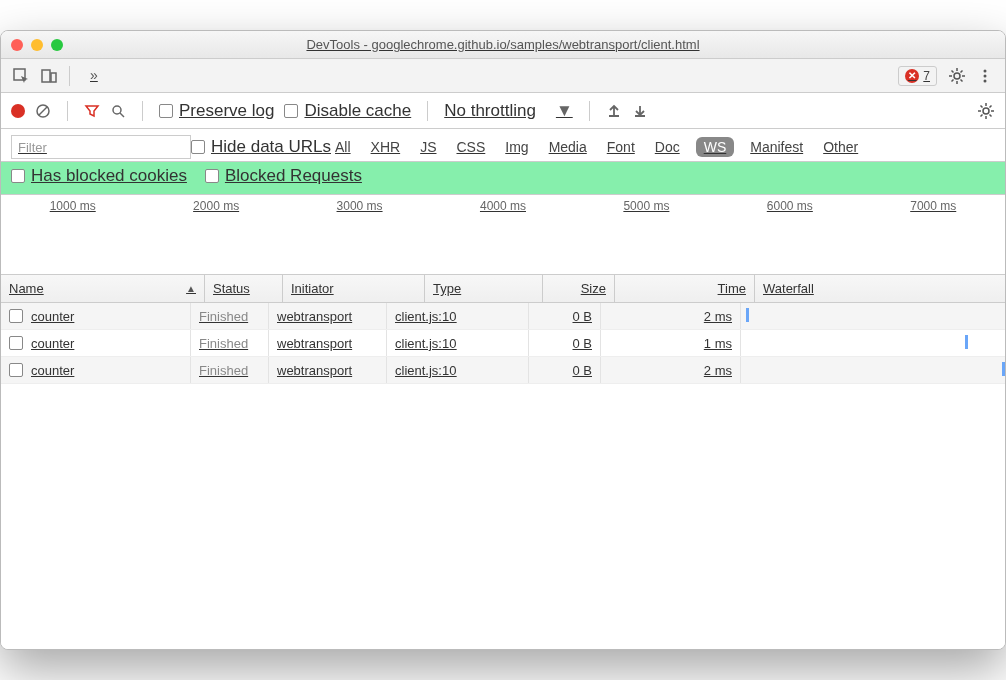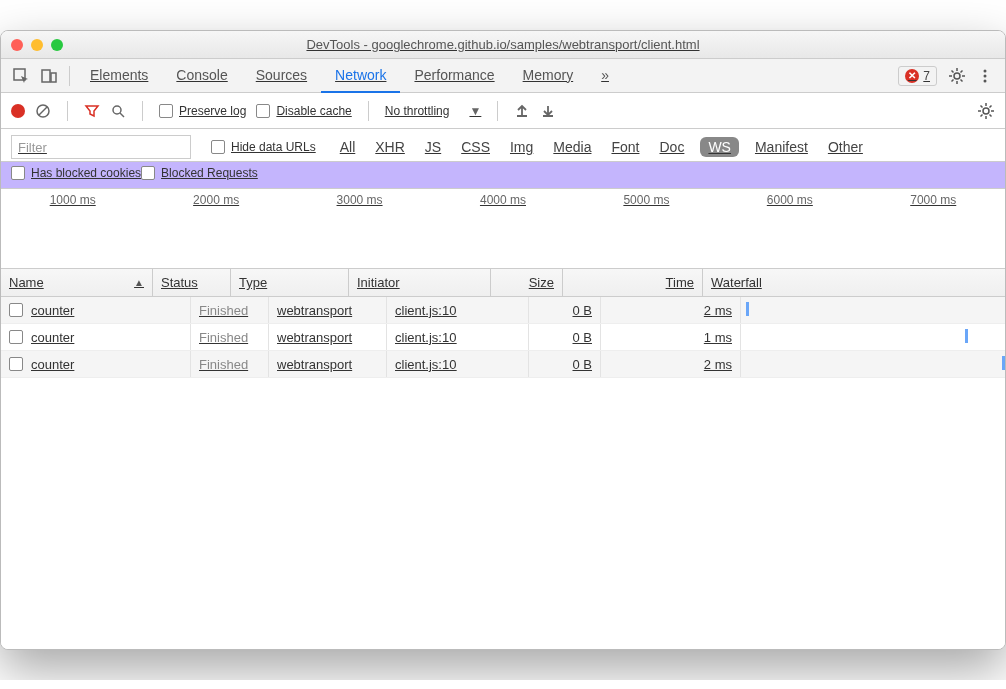--- a/index.html
+++ b/index.html
@@ -18,32 +18,32 @@
 .divider { width: 1px; height: 20px; background: #ccc; margin: 0 6px; }
 .tab { padding: 0 14px; height: 34px; display: flex; align-items: center; color: #555; font-size: 14px; cursor: pointer; border-bottom: 2px solid transparent; }
 .tab.active { color: #1a73e8; border-bottom: 2px solid #1a73e8; }
 .err-badge { display: flex; align-items: center; gap: 4px; border: 1px solid #ccc; border-radius: 3px; padding: 2px 6px; font-size: 12px; color: #444; margin-right: 6px; }
 .err-badge .circ { width: 14px; height: 14px; border-radius: 50%; background: #d93025; color: #fff; display: flex; align-items: center; justify-content: center; font-size: 10px; font-weight: bold; }
 .toolbar1 { height: 36px; border-bottom: 1px solid #ccc; display: flex; align-items: center; padding: 0 10px; gap: 10px; background: #fff; }
 .toolbar1 .rec { width: 14px; height: 14px; border-radius: 50%; background: #d93025; }
 .toolbar1 .ico { color: #666; cursor: pointer; display:flex; align-items:center; justify-content:center; }
 .funnel { color: #d93025; }
 .chk { width: 14px; height: 14px; border: 1px solid #888; border-radius: 2px; background: #fff; display: inline-block; vertical-align: middle; }
-.lbl { font-size: 12px; color: #333; display: flex; align-items: center; gap: 6px; }
-.filterbar { padding: 6px 10px 2px 10px; border-bottom: 1px solid #ccc; display: flex; flex-wrap: wrap; align-items: center; gap: 10px 20px; background: #fff; }
+.lbl { font-size: 17px; color: #333; display: flex; align-items: center; gap: 6px; }
+.filterbar { padding: 6px 10px 2px 10px; border-bottom: 1px solid #ccc; display: flex; flex-wrap: wrap; align-items: center; gap: 10px 0; background: #fff; }
 .filter-input { width: 180px; height: 24px; border: 1px solid #ccc; padding: 0 6px; font-size: 13px; color: #333; }
 .filter-input::placeholder { color: #999; }
 .type-pill { font-size: 14px; color: #444; cursor: pointer; padding: 2px 4px; }
 .type-pill.active { background: #888; color: #fff; border-radius: 6px; padding: 2px 8px; }
-.filterbar2 { padding: 4px 10px 8px 10px; border-bottom: 1px solid #ccc; display: flex; align-items: center; background: #c4b5fd; }
+.filterbar2 { padding: 4px 10px 8px 10px; border-bottom: 1px solid #ccc; display: flex; align-items: center; gap: 18px; background: #86efac; }
 .timeline { height: 80px; border-bottom: 1px solid #ccc; background: #fff; position: relative; }
 .timeline .ticks { display: flex; justify-content: space-around; font-size: 12px; color: #666; padding-top: 4px; text-align: center; }
 .table-head { display: flex; height: 28px; background: linear-gradient(#f7f7f7,#efefef); border-bottom: 1px solid #ccc; font-size: 13px; color: #333; }
 .th { border-right: 1px solid #ccc; padding: 5px 8px; display: flex; align-items: center; }
-.th.name { width: 152px; justify-content: space-between; }
+.th.name { width: 204px; justify-content: space-between; }
 .th.status { width: 78px; }
 .th.type { width: 118px; }
 .th.init { width: 142px; }
 .th.size { width: 72px; justify-content: flex-end; }
 .th.time { width: 140px; justify-content: flex-end; }
 .th.waterfall { flex: 1; border-right: none; }
 .sort-arrow { font-size: 10px; color: #555; }
 .tbody { flex: 1; overflow: auto; background: #fff; }
 .row { display: flex; height: 27px; border-bottom: 1px solid #eee; font-size: 13px; }
 .row:nth-child(odd) { background: #f5f5f5; }
@@ -84,28 +84,20 @@
           <path d="M9 9 L16 12 L13 13 L12 16 Z" fill="#666"></path>
         </svg>
     </div>
     <div class="icon-btn">
       <svg width="18" height="18" viewBox="0 0 18 18">
           <rect x="2" y="3" width="8" height="12" fill="none" stroke="#666" stroke-width="1.5"></rect>
           <rect x="11" y="6" width="5" height="9" fill="none" stroke="#666" stroke-width="1.5"></rect>
         </svg>
     </div>
     <div class="divider"></div>
-    <div id="tabs-container" style="display:flex">
-        <div class="tab">Elements</div>
-        <div class="tab">Console</div>
-        <div class="tab">Sources</div>
-        <div class="tab active">Network</div>
-        <div class="tab">Performance</div>
-        <div class="tab">Memory</div>
-      </div>
     <div class="tab">»</div>
     <div class="spacer"></div>
     <div class="err-badge">
       <span class="circ">✕</span>
       <span>7</span>
     </div>
     <div class="icon-btn">
       <svg width="18" height="18" viewBox="0 0 18 18">
           <circle cx="9" cy="9" r="3" fill="none" stroke="#555" stroke-width="1.5"></circle>
           <path d="M9 1v3M9 14v3M1 9h3M14 9h3M3.5 3.5l2 2M12.5 12.5l2 2M3.5 14.5l2-2M12.5 5.5l2-2" stroke="#555" stroke-width="1.5"></path>
@@ -221,25 +213,25 @@
   </div>
 
   <div class="table-head">
     <div class="th name">
       <span>Name</span>
       <span class="sort-arrow">▲</span>
     </div>
     <div class="th status">
         <span>Status</span>
       </div>
+    <div class="th init">
+        <span>Initiator</span>
+      </div>
     <div class="th type">
         <span>Type</span>
-      </div>
-    <div class="th init">
-        <span>Initiator</span>
       </div>
     <div class="th size">
         <span>Size</span>
       </div>
     <div class="th time">
         <span>Time</span>
       </div>
     <div class="th waterfall">
         <span>Waterfall</span>
       </div>

